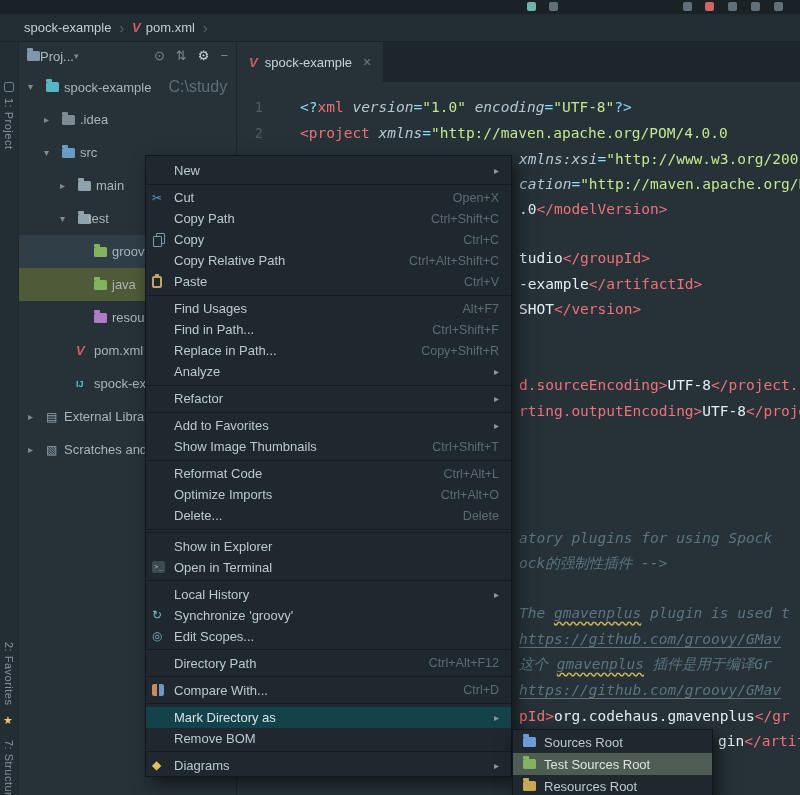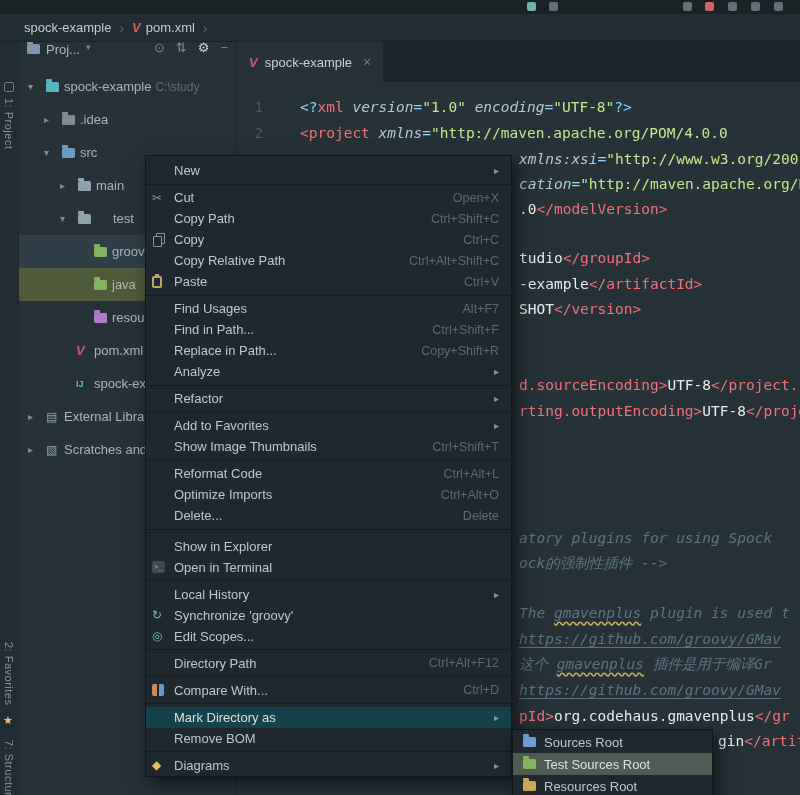--- a/index.html
+++ b/index.html
@@ -17,32 +17,32 @@
   .crumb-sep{color:#5A6A72;font-size:14px}
 
   
   .stripe{position:absolute;left:0;top:42px;width:19px;height:753px;background:#232D34;border-right:1px solid #1E282D}
   .stripe-label{position:absolute;left:3px;writing-mode:vertical-rl;font-size:11px;color:#87939B;letter-spacing:.5px;white-space:nowrap}
   .stripe-star{position:absolute;left:3px;font-size:11px;color:#E9C46A}
   .stripe-ticon{position:absolute;left:4px;width:10px;height:10px;border:1px solid #6F7E87;border-radius:2px}
 
   
   .panel{position:absolute;left:19px;top:42px;width:218px;height:753px;background:#263238;border-right:1px solid #1C262B;overflow:hidden}
-  .panel-header{height:28px;display:flex;align-items:flex-start;gap:6px;padding:0 8px;font-size:13px;color:#9AA7AE}
+  .panel-header{height:28px;display:flex;align-items:center;gap:0;padding:0 8px;font-size:13px;color:#9AA7AE}
   .ph-title{color:#AEB9BF}
   .ph-dd{font-size:9px;color:#7E8B93}
   .ph-icons{margin-left:auto;display:flex;gap:11px;align-items:center}
   .ph-icons .i-glyph{font-size:13px}
 
   .tree{position:relative;margin-top:0}
   .trow{position:relative;height:33px;line-height:33px;font-size:13px;color:#A9B4BA;white-space:nowrap}
   .trow .chev{position:absolute;top:0;font-size:10px;color:#7E8B93;line-height:33px}
   .trow .ticn{position:absolute;top:0;height:33px;display:flex;align-items:center}
   .trow .lab{position:absolute;top:0;line-height:33px}
-  .lab2{color:#5F6E76;font-size:12px;margin-left:4px}
+  .lab2{color:#5F6E76;font-size:16px;margin-left:17px}
 
   
   .fold{display:inline-block;width:13px;height:10px;border-radius:1.5px;position:relative}
   .fold::before{content:"";position:absolute;top:-3px;left:0;width:6px;height:3px;background:inherit;border-radius:1px 1px 0 0}
   .i-maven{color:#D35A64;font-weight:bold;font-style:italic;font-size:13px;line-height:13px}
   .i-mod{color:#4EC9D4;font-size:9px;font-weight:bold;line-height:10px}
   .i-glyph{font-size:12px;line-height:12px;color:#7E8B93}
   .i-copy{position:relative;width:13px;height:13px;display:inline-block}
   .i-copy::before{content:"";position:absolute;left:4px;top:0;width:7px;height:9px;border:1.5px solid #7E99AB;border-radius:1px}
   .i-copy::after{content:"";position:absolute;left:1px;top:3px;width:7px;height:9px;border:1.5px solid #7E99AB;background:#1E282E;border-radius:1px}
@@ -159,21 +159,21 @@
           <span class="ticn" style="left: 59px;">
             <span class="fold" style="background: rgb(143, 163, 173);"></span>
           </span>
           <span class="lab" style="left: 77px;">main</span>
         </div>
         <div class="trow">
           <span class="chev" style="left: 41px;">▾</span>
           <span class="ticn" style="left: 59px;">
             <span class="fold" style="background: rgb(143, 163, 173);"></span>
           </span>
-          <span class="lab" style="left: 94px;">test</span>
+          <span class="lab" style="left: 69px;">test</span>
         </div>
         <div class="trow" style="background: rgb(47, 62, 71);">
           <span class="ticn" style="left: 75px;">
             <span class="fold" style="background: rgb(132, 179, 93);"></span>
           </span>
           <span class="lab" style="left: 93px;">groovy</span>
         </div>
         <div class="trow" style="background: rgb(79, 90, 56);">
           <span class="ticn" style="left: 75px;">
             <span class="fold" style="background: rgb(132, 179, 93);"></span>

